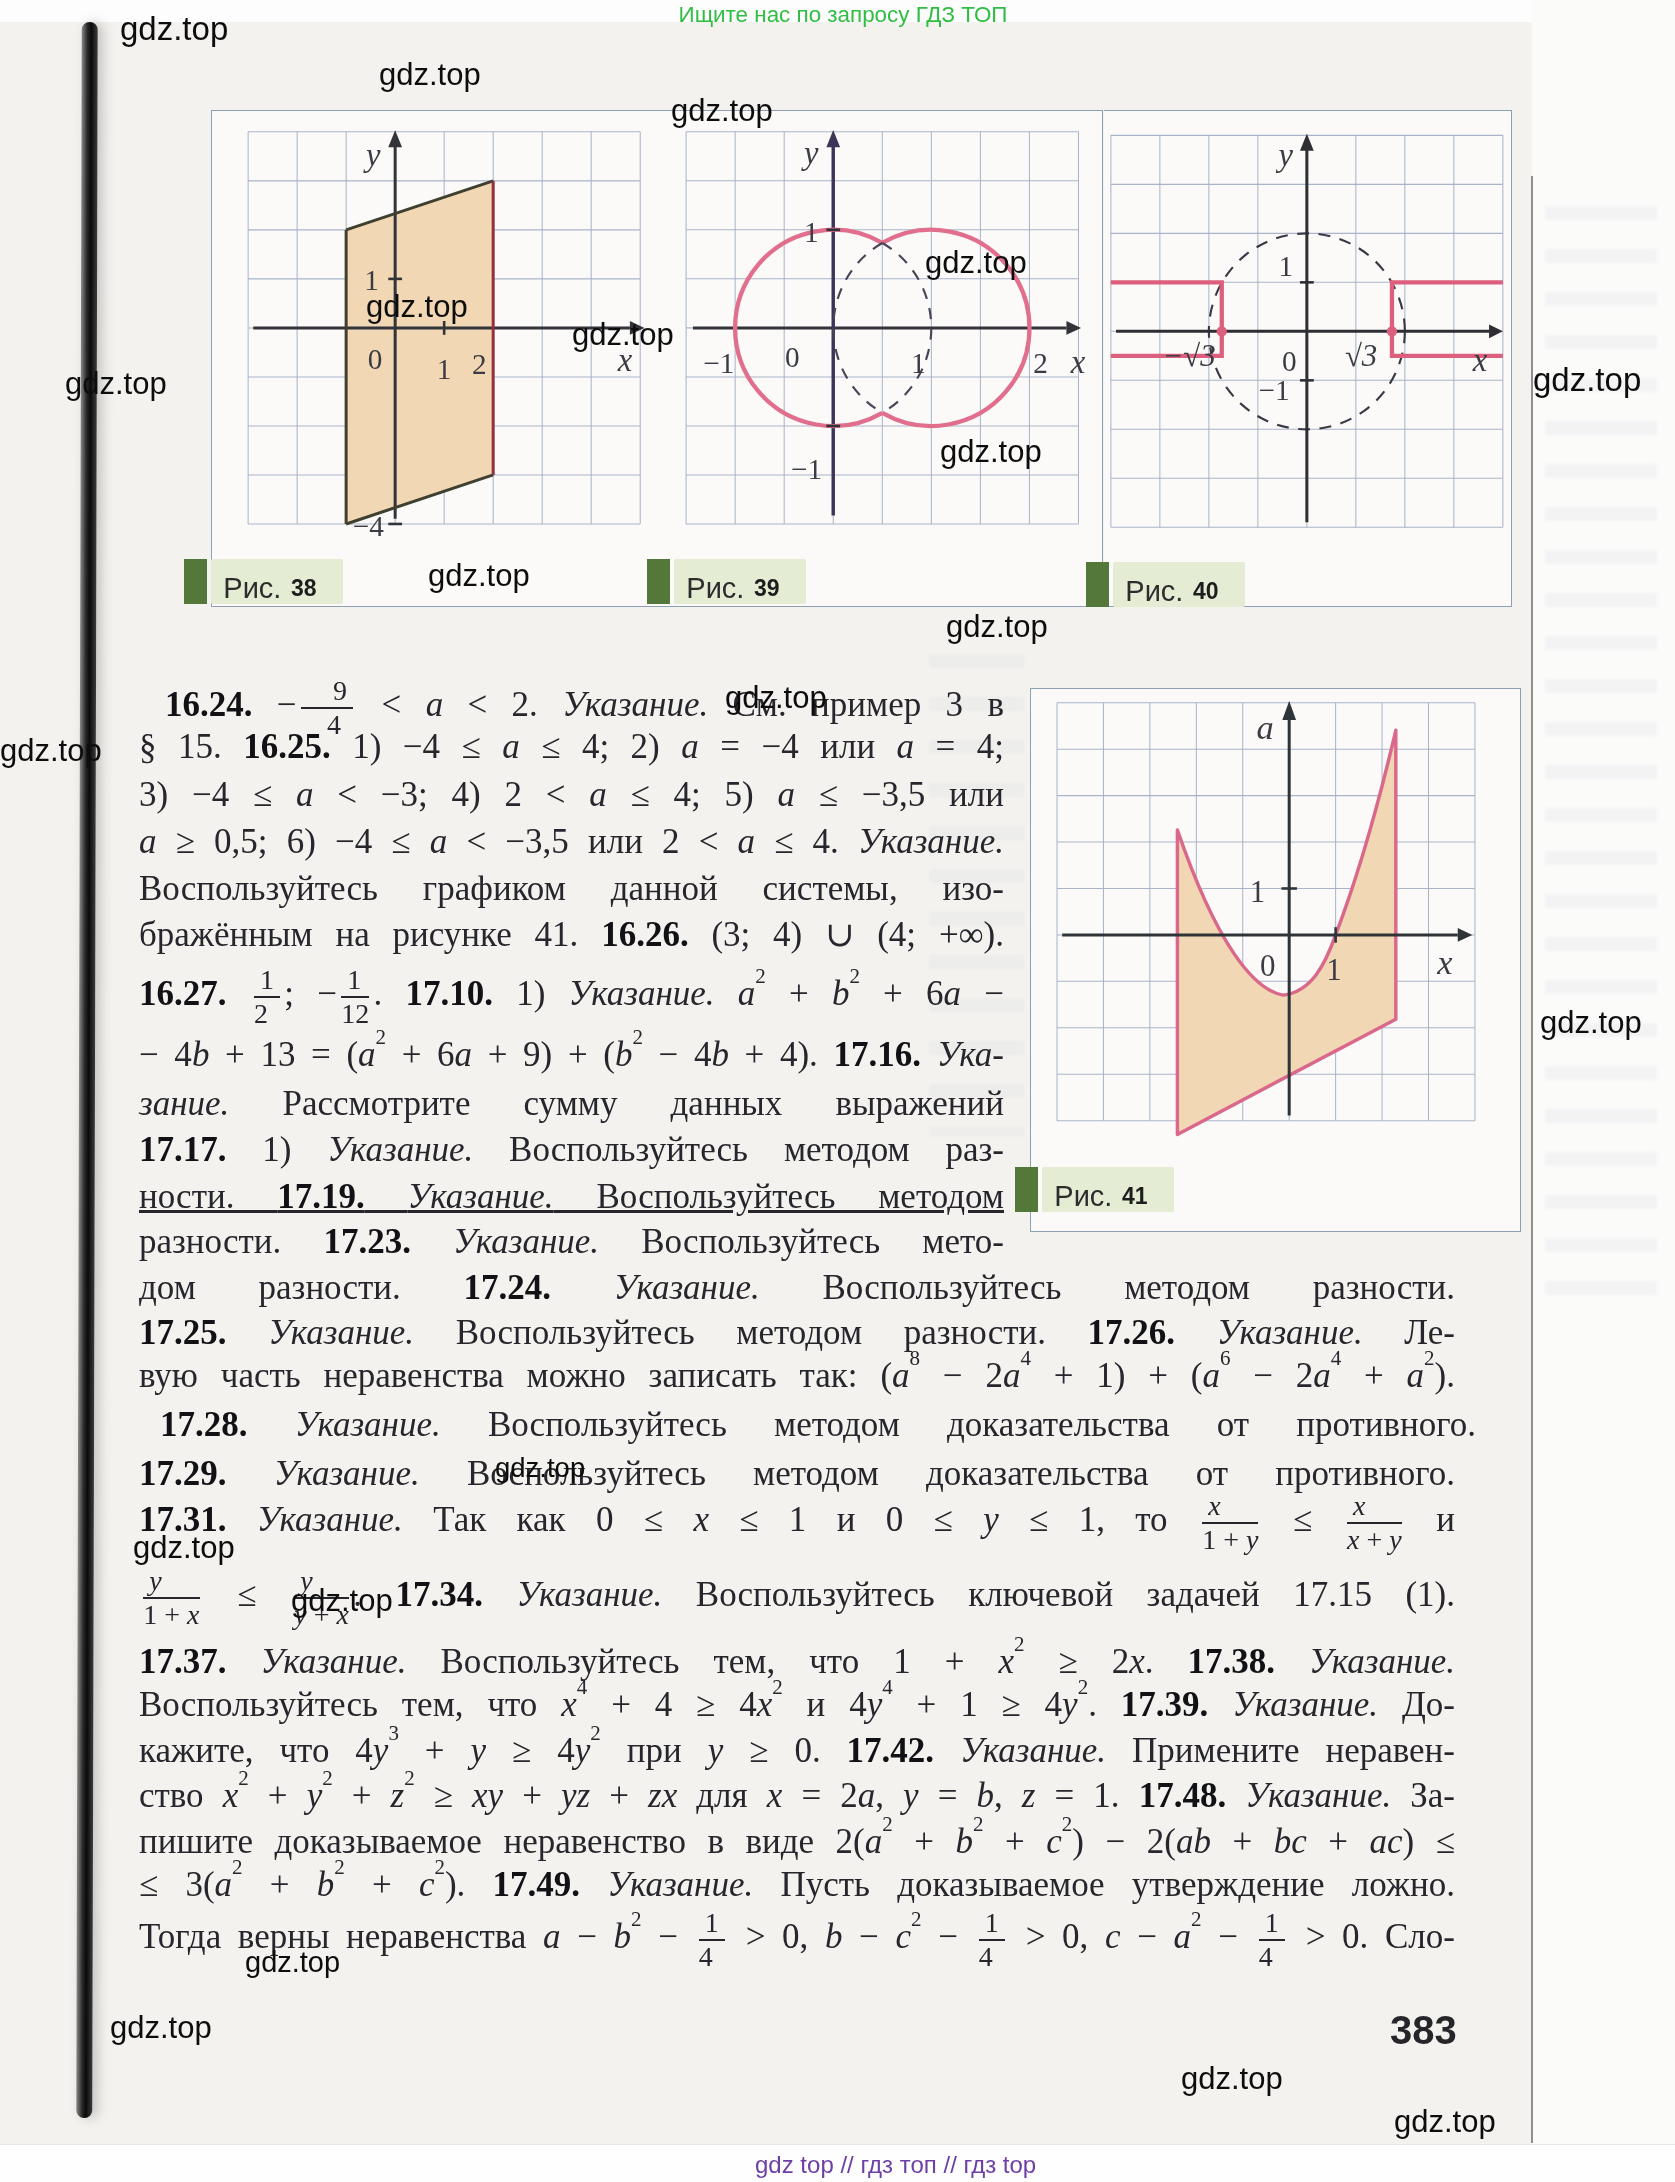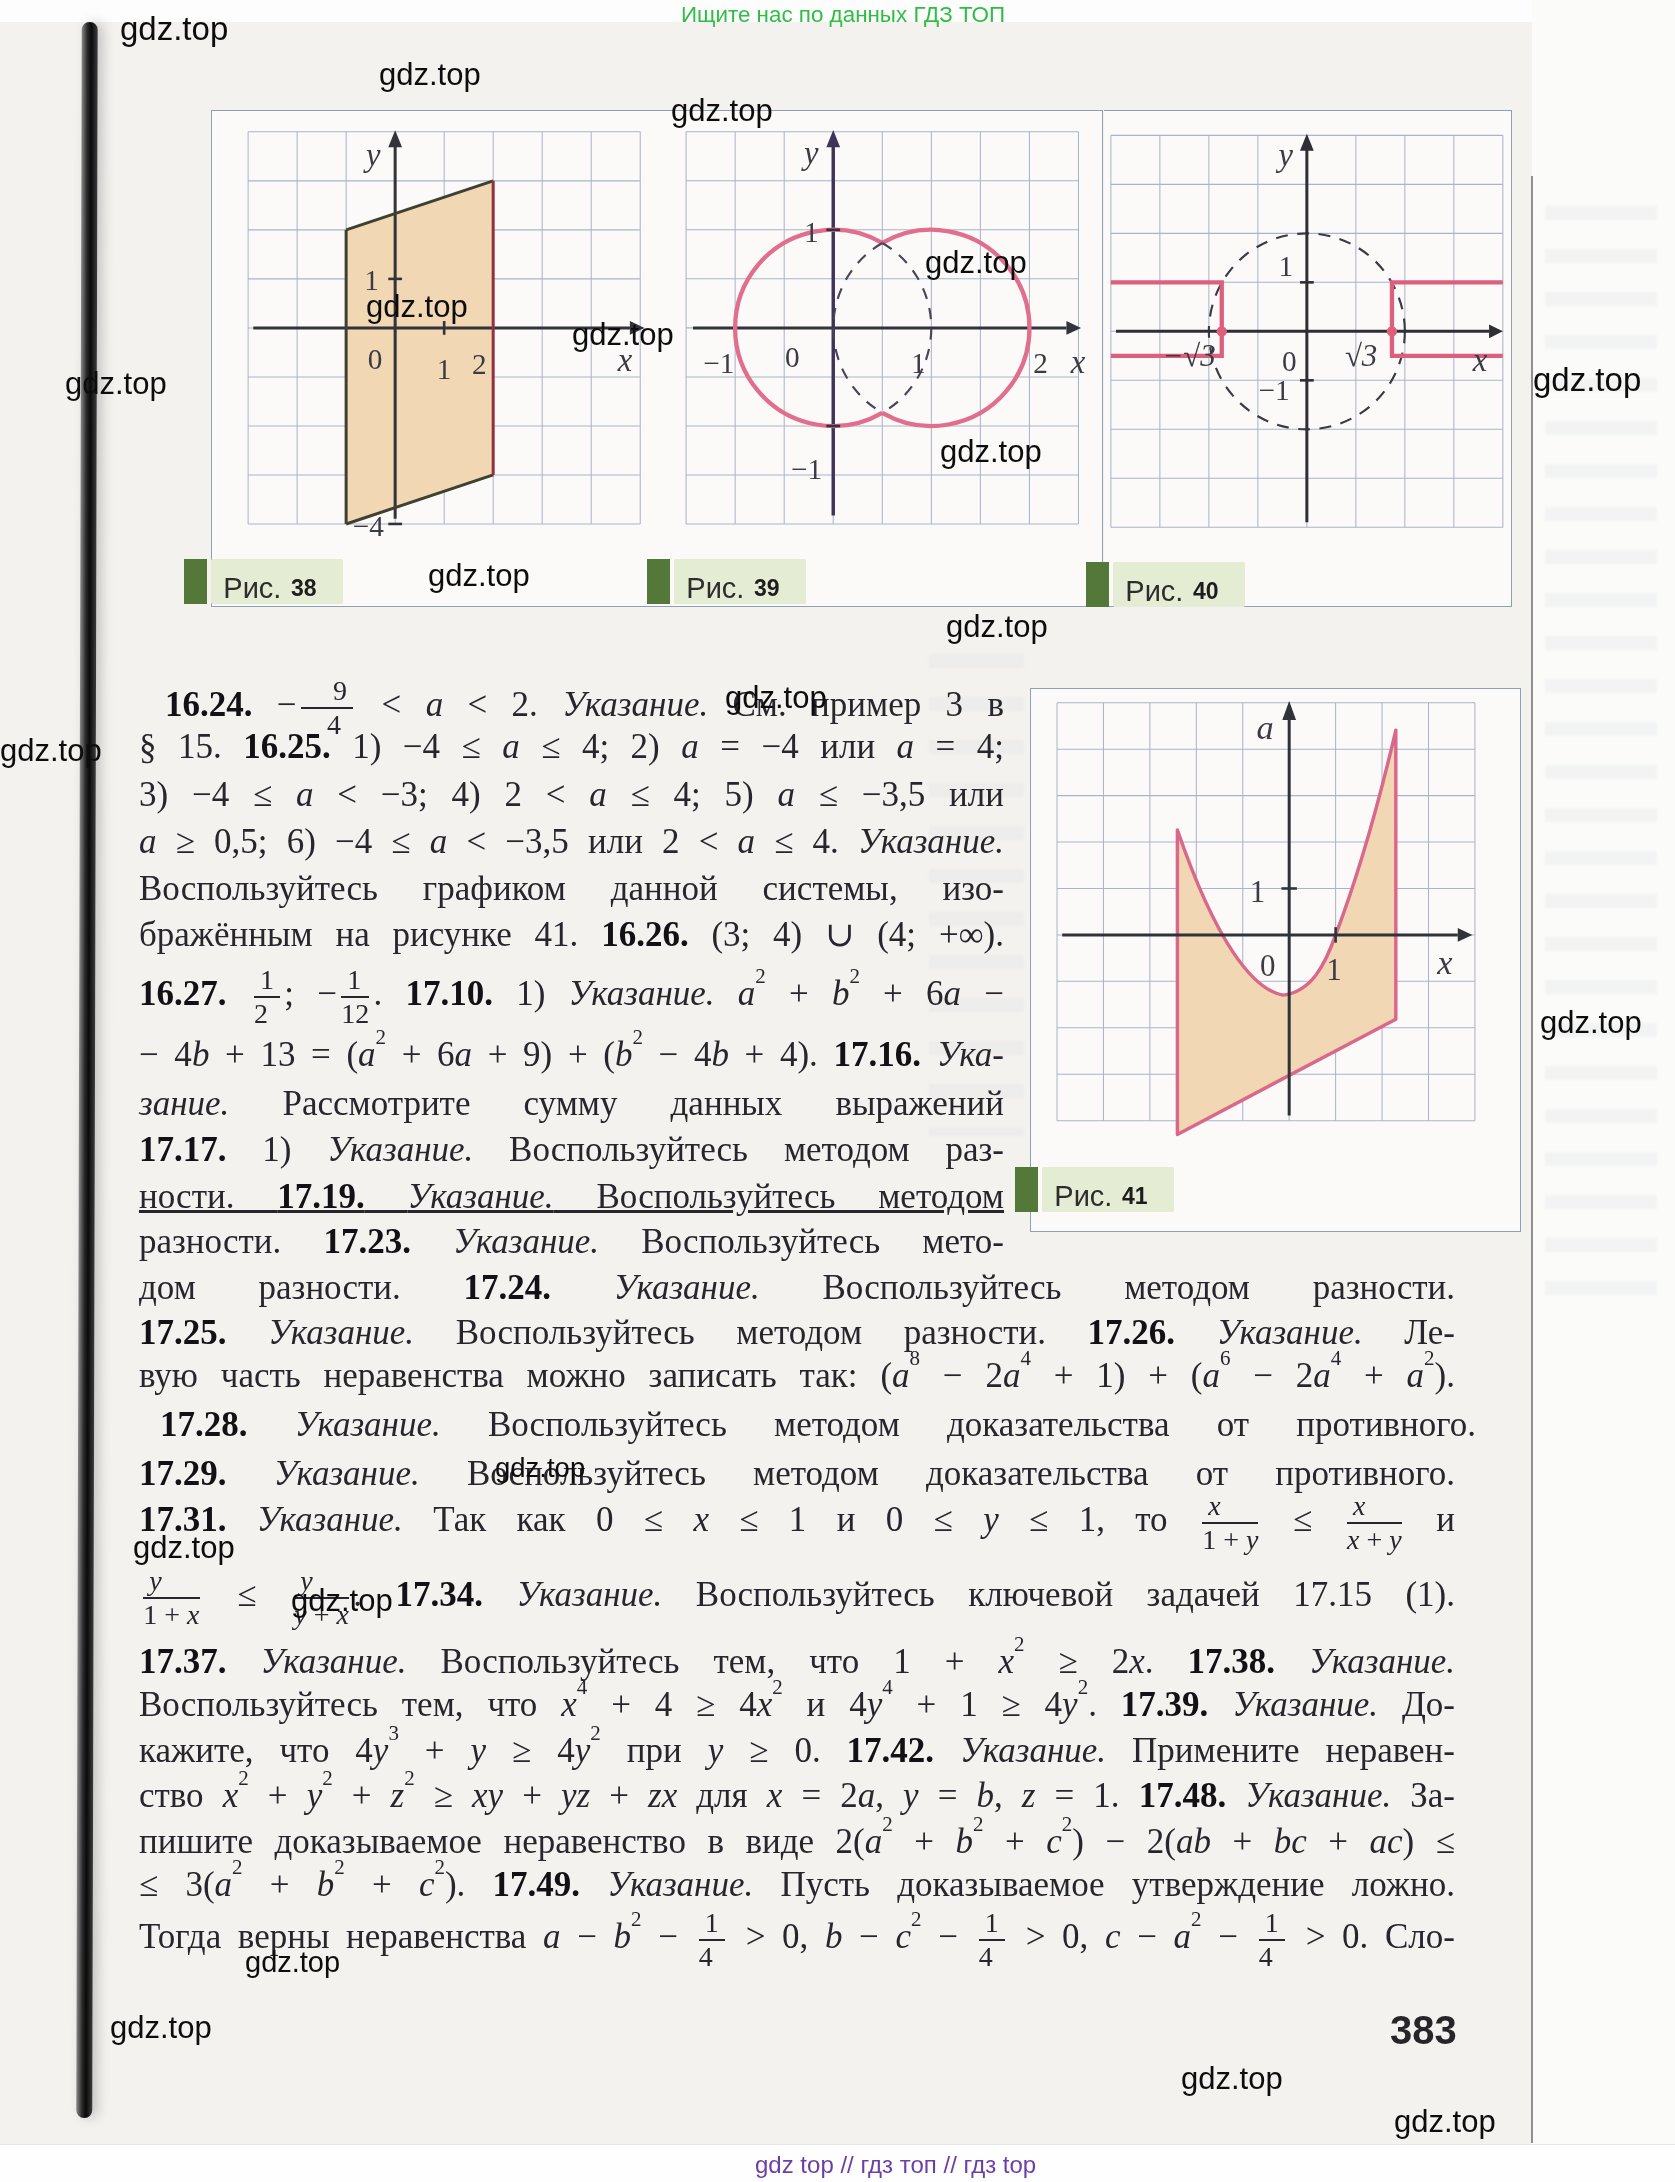--- a/index.html
+++ b/index.html
@@ -56,21 +56,21 @@
   <div class="spine"></div>
   <div class="footer-strip"></div>
 
   <div class="bleed" style="left:482px;top:155px;width:163px;height:370px;"></div>
   <div class="bleed" style="left:1007px;top:250px;width:86px;height:293px;"></div>
   <div class="bleed" style="left:1118px;top:168px;width:370px;height:95px;"></div>
   <div class="bleed" style="left:1368px;top:284px;width:129px;height:258px;"></div>
   <div class="bleed" style="left:1545px;top:206px;width:112px;height:1101px;"></div>
   <div class="bleed" style="left:929px;top:654px;width:95px;height:482px;opacity:.4;"></div>
 
-  <div class="header-note">Ищите нас по данных ГДЗ ТОП</div>
+  <div class="header-note">Ищите нас по запросу ГДЗ ТОП</div>
 
   <div class="panel" style="left:211px;top:110px;width:452px;height:497px;">
     <svg width="448" height="494" viewBox="0 0 521 574">
       <g stroke="#a9b4c9" stroke-width="1.2">
         <line x1="42" y1="24" x2="42" y2="480"></line>
           <line x1="99" y1="24" x2="99" y2="480"></line>
         <line x1="156" y1="24" x2="156" y2="480"></line>
           <line x1="213" y1="24" x2="213" y2="480"></line>
         <line x1="270" y1="24" x2="270" y2="480"></line>
           <line x1="327" y1="24" x2="327" y2="480"></line>

